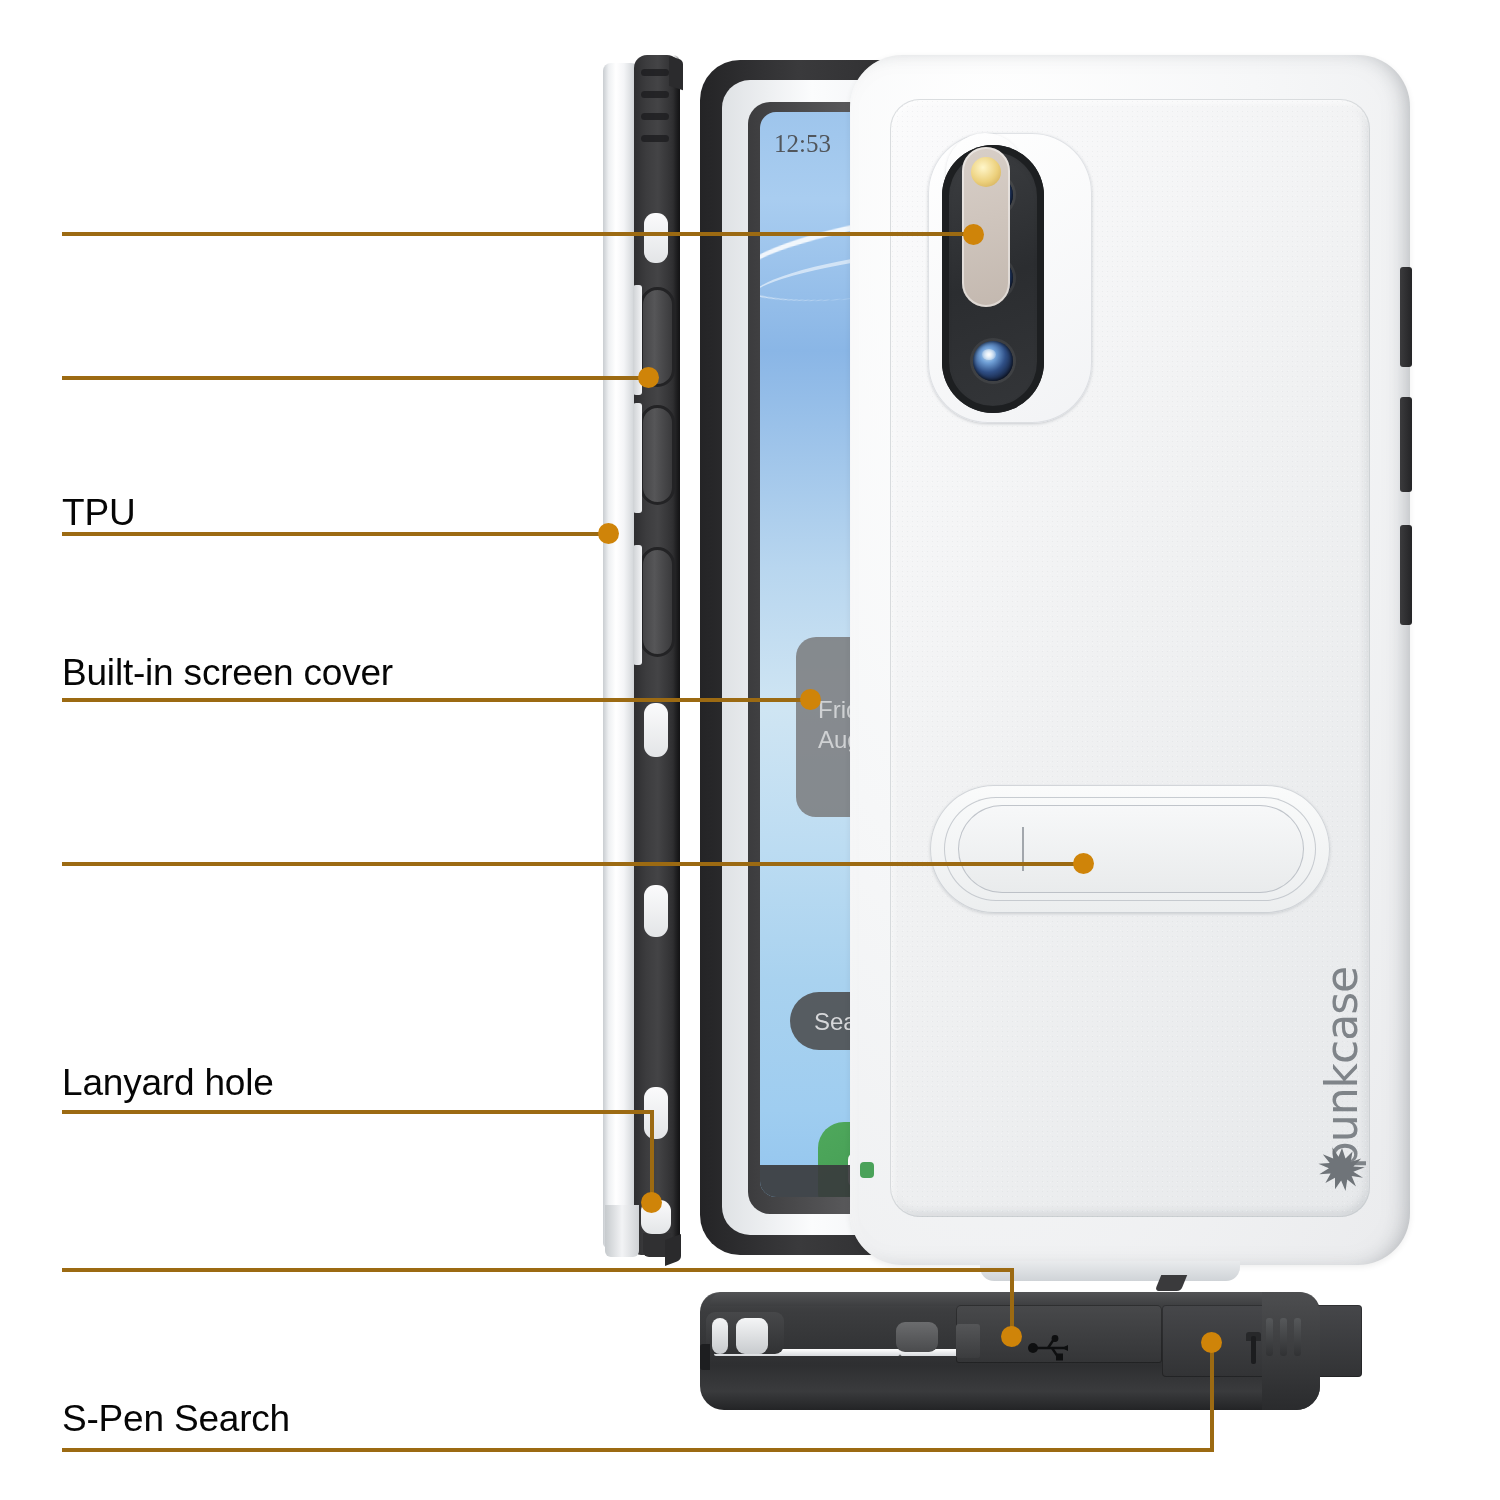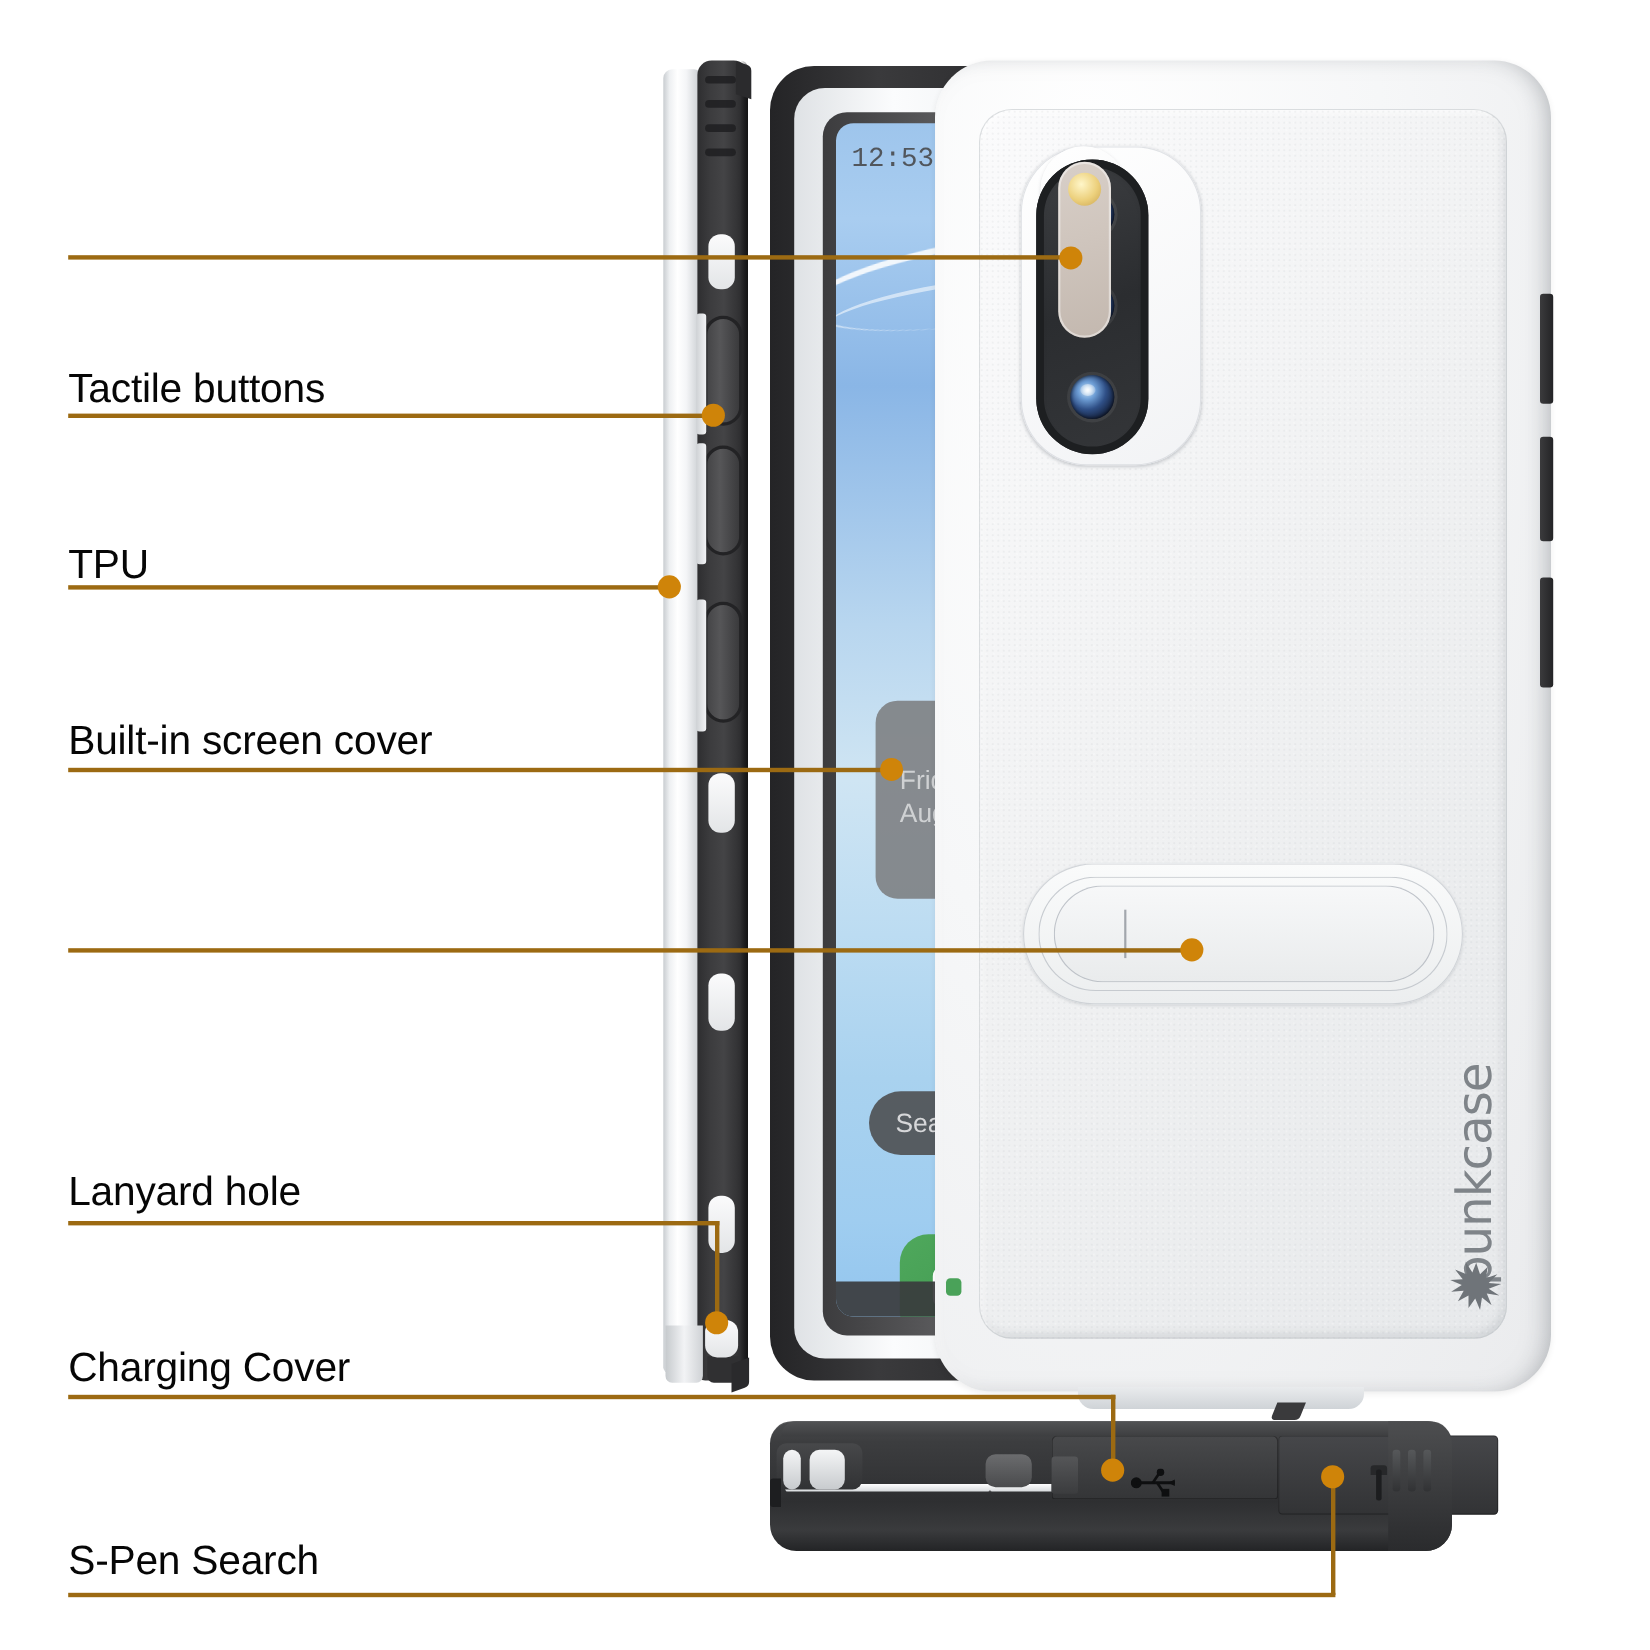--- a/index.html
+++ b/index.html
@@ -148,21 +148,21 @@
     border-radius:16px;
     overflow:hidden;
     background:linear-gradient(to bottom,
       #9ec5ec 0%, #a9cdf0 8%, #8ab6e6 22%,
       #b8d6ef 42%, #cfe5f3 55%, #bcdcf2 68%,
       #a9d2ef 80%, #9fcdf0 92%, #93c5ee 100%);
   }
   .screen-time{
     position:absolute;left:14px;top:18px;
     font-size:25px;color:#51565c;
-    font-family:Liberation Mono, monospace;
+    font-family:Liberation Serif, serif;
   }
   .screen-swoosh{
     position:absolute;left:-30px;top:105px;
     width:330px;height:70px;
     border-radius:50%;
     border-top:6px solid rgba(255,255,255,.85);
     border-left:5px solid rgba(255,255,255,.55);
     border-right:0;border-bottom:0;
     transform:rotate(-9deg);
     filter:blur(.4px);
@@ -618,41 +618,39 @@
 
     <div class="bv-right-cap"></div>
     <div class="bv-grille" style="left:566px;"></div>
     <div class="bv-grille" style="left:580px;"></div>
     <div class="bv-grille" style="left:594px;"></div>
   </div>
 
   <div class="leader leader-h" style="left:62px;top:232px;width:910px;"></div>
   <div class="leader-dot" style="left:963px;top:224px;width:21px;height:21px;"></div>
 
-  <div class="callout-label" style="left:62px;top:332px;">Tactile buttons</div>
   <div class="leader leader-h" style="left:62px;top:376px;width:586px;"></div>
   <div class="leader-dot" style="left:638px;top:367px;width:21px;height:21px;"></div>
 
   <div class="callout-label" style="left:62px;top:492px;">TPU</div>
   <div class="leader leader-h" style="left:62px;top:532px;width:548px;"></div>
   <div class="leader-dot" style="left:598px;top:523px;width:21px;height:21px;"></div>
 
   <div class="callout-label" style="left:62px;top:652px;">Built-in screen cover</div>
   <div class="leader leader-h" style="left:62px;top:698px;width:748px;"></div>
   <div class="leader-dot" style="left:800px;top:689px;width:21px;height:21px;"></div>
 
   <div class="leader leader-h" style="left:62px;top:862px;width:1020px;"></div>
   <div class="leader-dot" style="left:1073px;top:853px;width:21px;height:21px;"></div>
 
   <div class="callout-label" style="left:62px;top:1062px;">Lanyard hole</div>
   <div class="leader leader-h" style="left:62px;top:1110px;width:592px;"></div>
   <div class="leader leader-v" style="left:650px;top:1110px;height:92px;"></div>
   <div class="leader-dot" style="left:641px;top:1192px;width:21px;height:21px;"></div>
 
-  <div class="callout-label" style="left:62px;top:1222px;">Charging Cover</div>
   <div class="leader leader-h" style="left:62px;top:1268px;width:952px;"></div>
   <div class="leader leader-v" style="left:1010px;top:1268px;height:68px;"></div>
   <div class="leader-dot" style="left:1001px;top:1326px;width:21px;height:21px;"></div>
 
   <div class="callout-label" style="left:62px;top:1398px;">S-Pen Search</div>
   <div class="leader leader-h" style="left:62px;top:1448px;width:1152px;"></div>
   <div class="leader leader-v" style="left:1210px;top:1346px;height:104px;"></div>
   <div class="leader-dot" style="left:1201px;top:1332px;width:21px;height:21px;"></div>
 
 </div>

